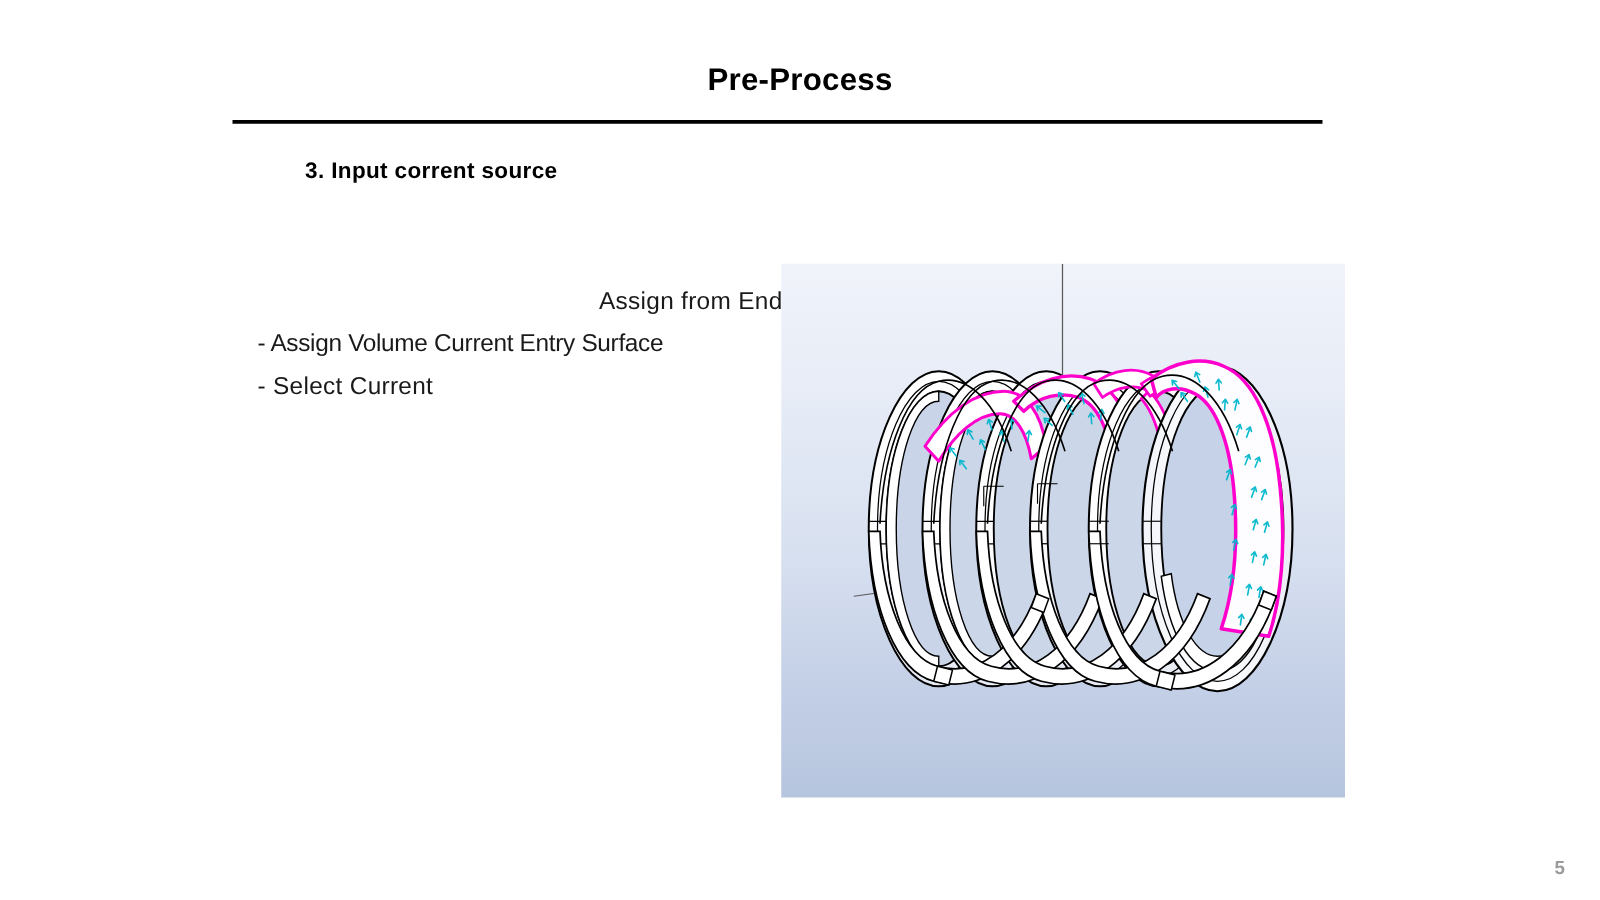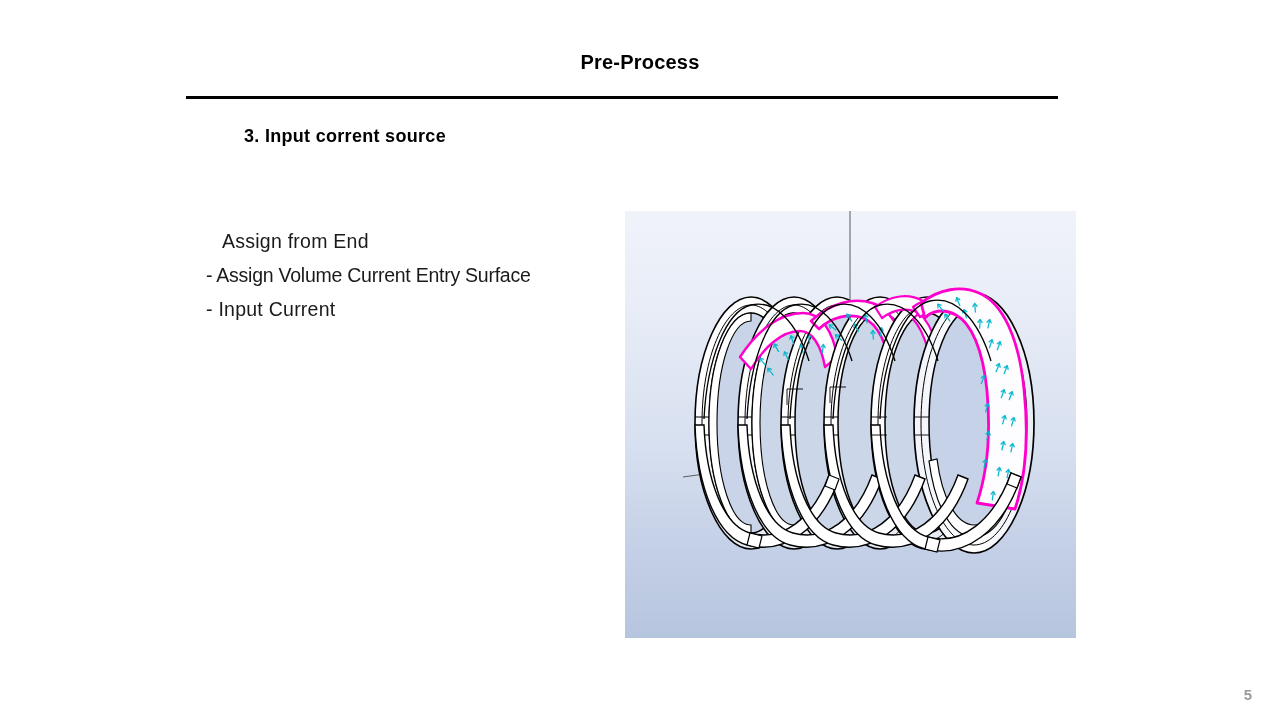--- a/index.html
+++ b/index.html
@@ -22,21 +22,21 @@
     background: #ffffff;
   }
 
   
   #slide-title {
     position: absolute;
     top: 52px;
     left: 0;
     width: 1280px;
     text-align: center;
-    font-size: 20px;
+    font-size: 25px;
     font-weight: bold;
     letter-spacing: 0.2px;
     color: #000000;
     line-height: 1;
   }
 
   #title-rule {
     position: absolute;
     top: 96px;
     left: 186px;
@@ -68,20 +68,21 @@
     font-weight: normal;
     color: #1a1a1a;
     line-height: 34px;
   }
   .instruction-line {
     white-space: nowrap;
     letter-spacing: 0.25px;
   }
   .instruction-line.indented {
     padding-left: 16px;
+    text-align: right;
   }
   .instruction-line.condensed {
     letter-spacing: -0.25px;
     font-size: 19.5px;
   }
 
   
   #cad-viewport {
     position: absolute;
     left: 625px;
@@ -115,21 +116,21 @@
 
   <div id="slide-title">Pre-Process</div>
 
   <div id="title-rule"></div>
 
   <div id="section-heading">3. Input corrent source</div>
 
   <div id="instruction-list">
     <div class="instruction-line indented">Assign from End</div>
     <div class="instruction-line condensed">- Assign Volume Current Entry Surface</div>
-    <div class="instruction-line">- Input Current</div>
+    <div class="instruction-line">- Select Current</div>
   </div>
 
   <div id="cad-viewport">
     <svg viewBox="0 0 451 427" xmlns="http://www.w3.org/2000/svg">
       <defs>
 
         <linearGradient id="bandShade" x1="0" y1="0" x2="0" y2="1">
           <stop offset="0%" stop-color="#ffffff"></stop>
           <stop offset="55%" stop-color="#fdfdff"></stop>
           <stop offset="100%" stop-color="#e6eaf3"></stop>

